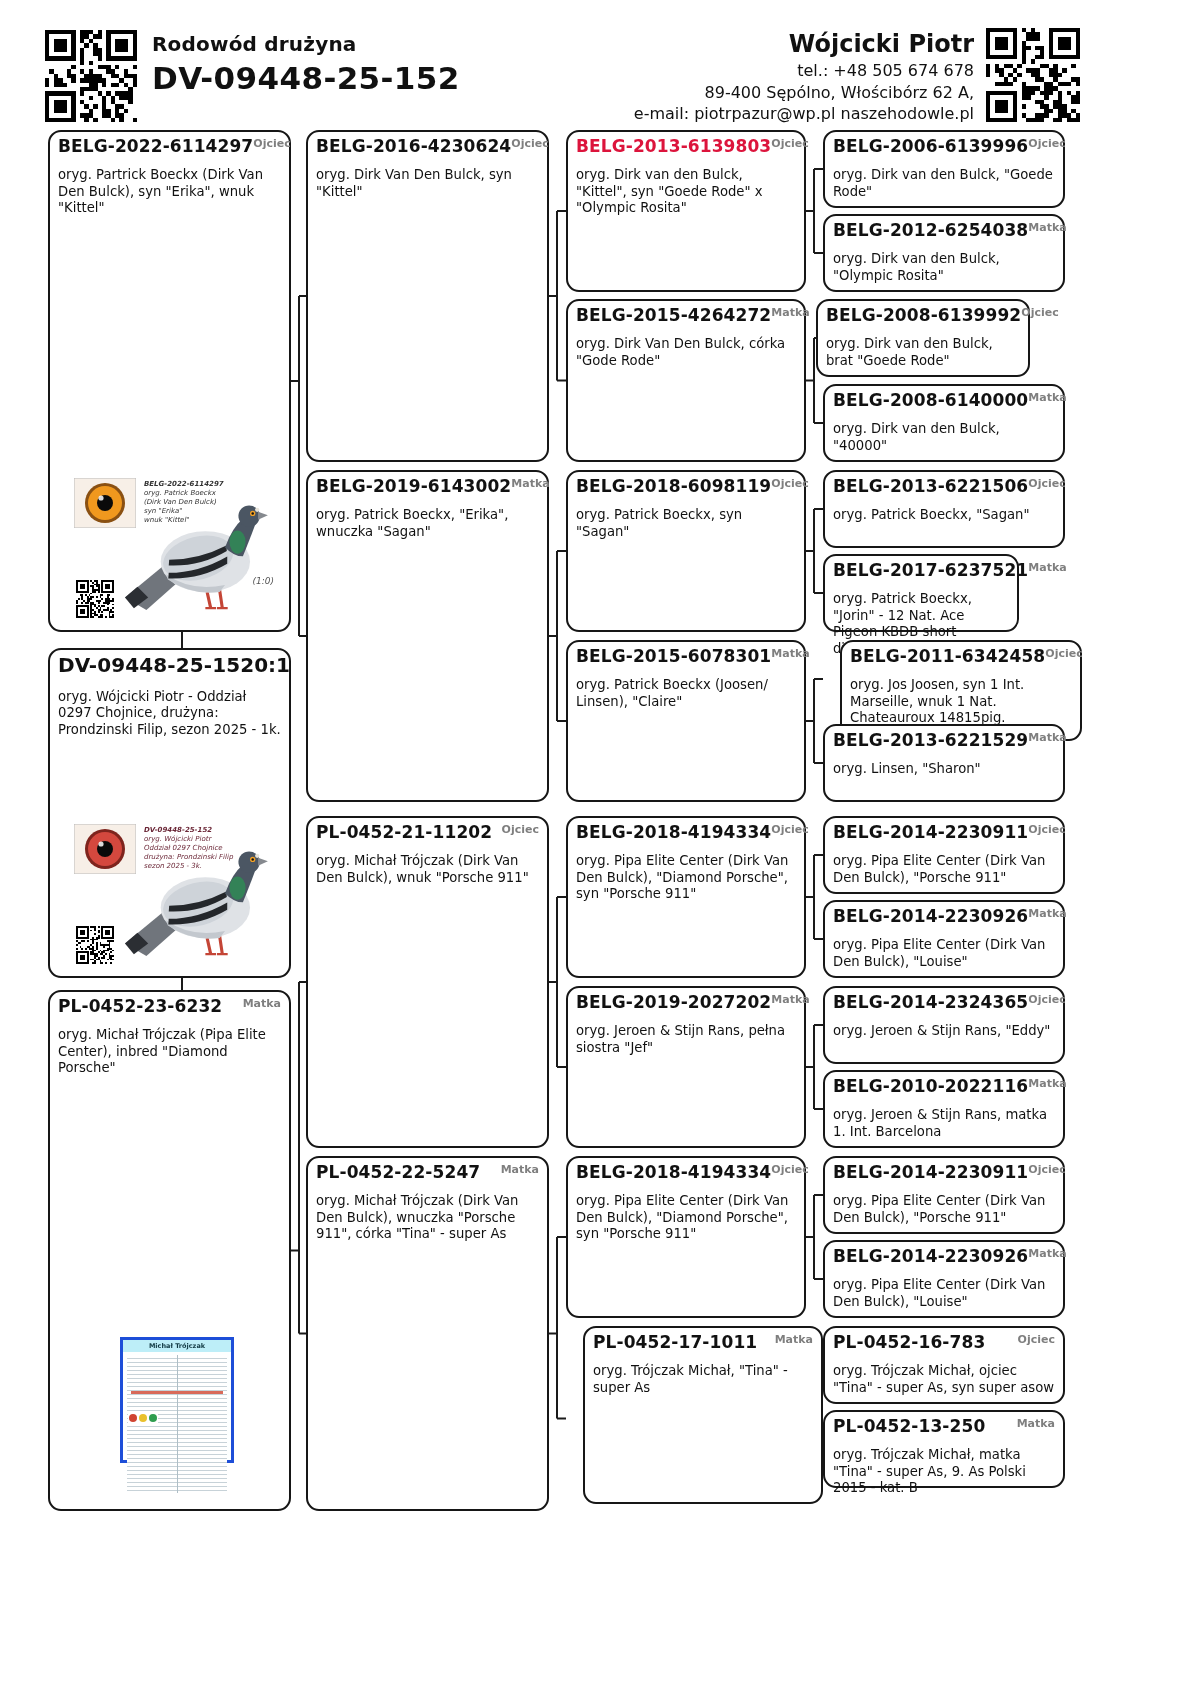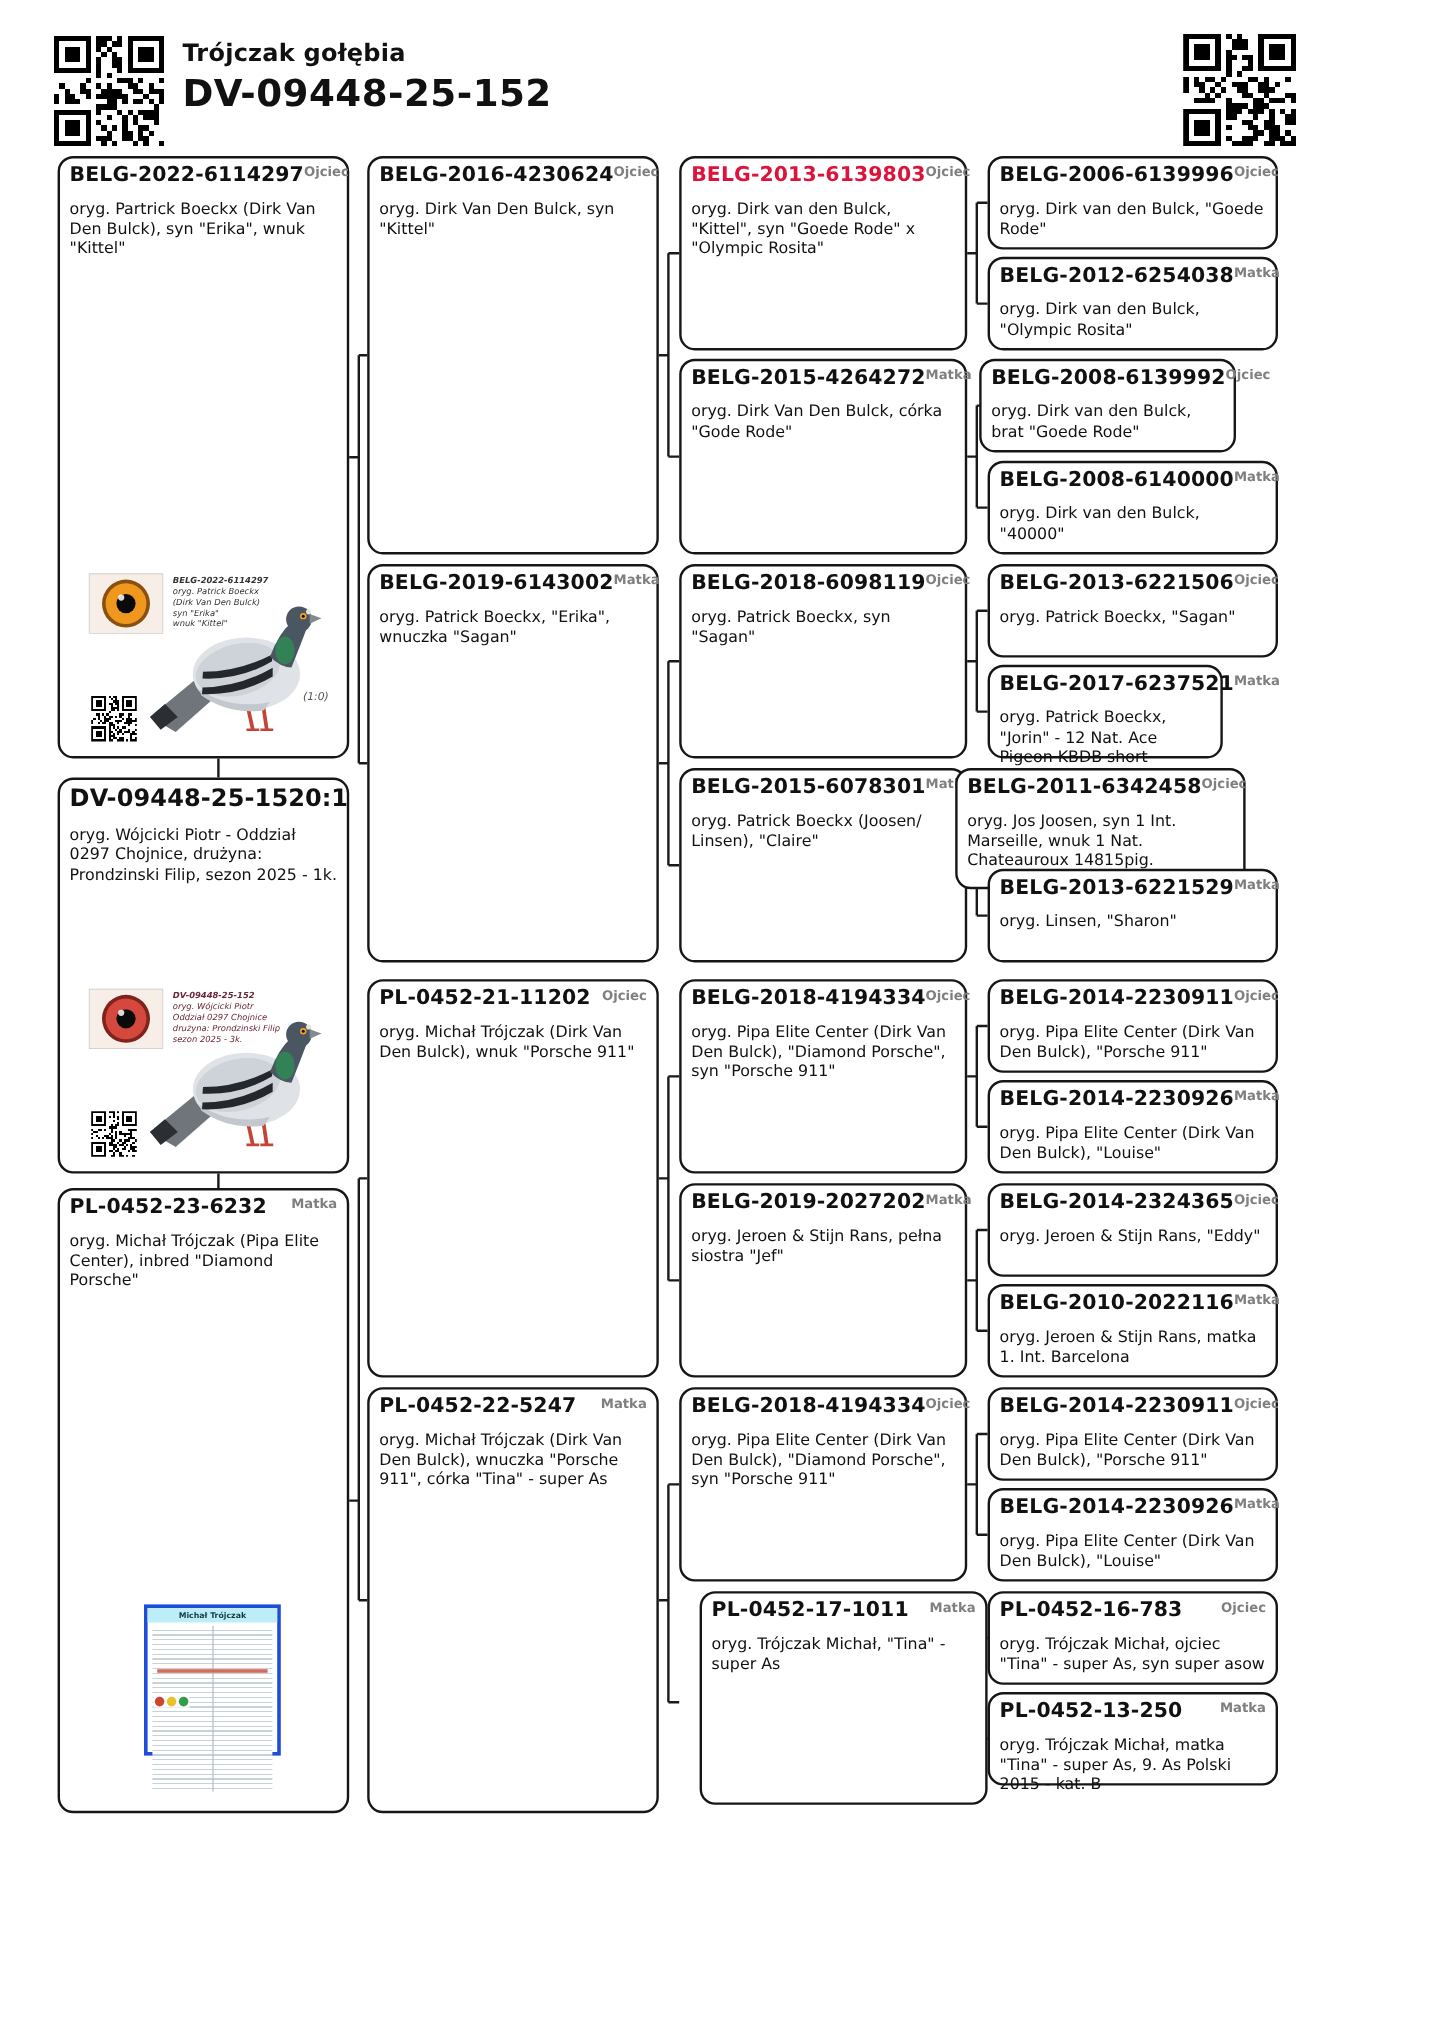--- a/index.html
+++ b/index.html
@@ -177,22 +177,28 @@
         <rect x="1" y="1" width="5" height="5" fill="#fff"></rect>
         <rect x="2" y="2" width="3" height="3"></rect>
         <rect x="14" y="0" width="7" height="7"></rect>
         <rect x="15" y="1" width="5" height="5" fill="#fff"></rect>
         <rect x="16" y="2" width="3" height="3"></rect>
         <rect x="0" y="14" width="7" height="7"></rect>
         <rect x="1" y="15" width="5" height="5" fill="#fff"></rect>
         <rect x="2" y="16" width="3" height="3"></rect>
       </svg></div>
   <div class="title-block">
-    <div class="doc-title">Trójczak gołębia</div>
+    <div class="doc-title">Rodowód drużyna</div>
     <div class="doc-ring">DV-09448-25-152</div>
+  </div>
+  <div class="contact-block">
+    <div class="owner">Wójcicki Piotr</div>
+    <div class="contact-line">tel.: +48 505 674 678</div>
+    <div class="contact-line">89-400 Sępólno, Włościbórz 62 A,</div>
+    <div class="contact-line">e-mail: piotrpazur@wp.pl naszehodowle.pl</div>
   </div>
   <div class="qr qr-right"><svg viewBox="0 0 21 21" width="100%" height="100%" shape-rendering="crispEdges" fill="#000">
         <rect x="8" y="0" width="1" height="1"></rect>
         <rect x="10" y="0" width="1" height="1"></rect>
         <rect x="9" y="1" width="1" height="1"></rect>
         <rect x="10" y="1" width="1" height="1"></rect>
         <rect x="11" y="1" width="1" height="1"></rect>
         <rect x="9" y="2" width="1" height="1"></rect>
         <rect x="10" y="2" width="1" height="1"></rect>
         <rect x="11" y="2" width="1" height="1"></rect>
@@ -816,21 +822,21 @@
       </div>
       <div class="pdesc">oryg. Patrick Boeckx, "Sagan"</div>
     </div>
   <div class="pbox" id="b4-5" style="left:823px;top:554px;width:196px;height:78px">
       <div class="phead">
         <span class="ring">BELG-2017-6237521</span>
         <span class="rel">Matka</span>
       </div>
       <div class="pdesc">oryg. Patrick Boeckx, "Jorin" - 12 Nat. Ace Pigeon KBDB short distance</div>
     </div>
-  <div class="pbox" id="b4-6" style="left:796px;top:640px;width:242px;height:101px">
+  <div class="pbox" id="b4-6" style="left:840px;top:640px;width:242px;height:101px">
       <div class="phead">
         <span class="ring">BELG-2011-6342458</span>
         <span class="rel">Ojciec</span>
       </div>
       <div class="pdesc">oryg. Jos Joosen, syn 1 Int. Marseille, wnuk 1 Nat. Chateauroux 14815pig.</div>
     </div>
   <div class="pbox" id="b4-7" style="left:823px;top:724px;width:242px;height:78px">
       <div class="phead">
         <span class="ring">BELG-2013-6221529</span>
         <span class="rel">Matka</span>

